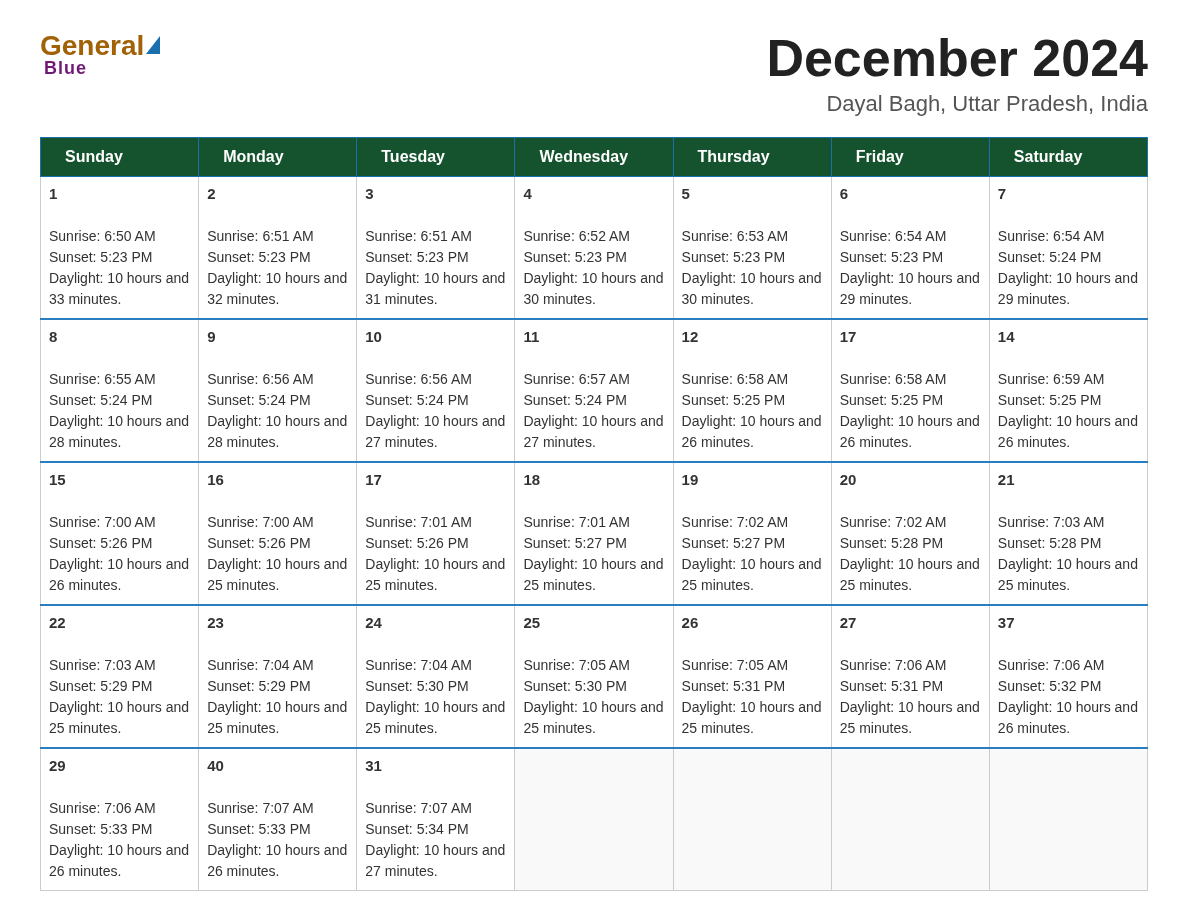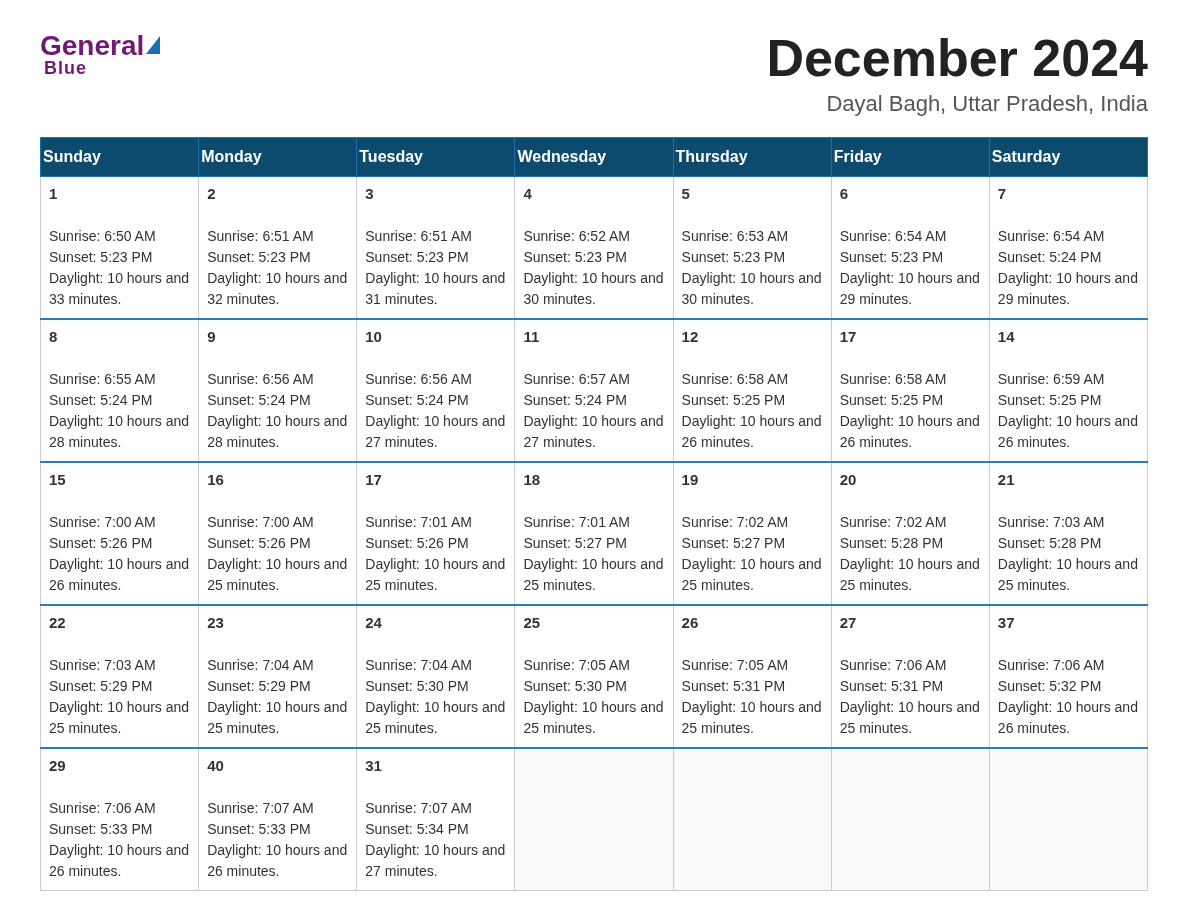--- a/index.html
+++ b/index.html
@@ -21,21 +21,21 @@
       flex-direction: column;
       align-items: flex-start;
     }
     .logo-text {
       font-size: 28px;
       font-weight: bold;
       color: #333;
       display: flex;
       align-items: center;
     }
-    .logo-general { color: #701a75; }
+    .logo-general { color: #a16207; }
     .logo-triangle {
       width: 0;
       height: 0;
       border-left: 14px solid transparent;
       border-right: 0px solid transparent;
       border-bottom: 18px solid #1a6faf;
       display: inline-block;
       margin-left: 2px;
       margin-bottom: 2px;
     }
@@ -61,25 +61,25 @@
       font-size: 22px;
       color: #555;
       margin-top: 4px;
     }
     .calendar {
       width: 100%;
       border-collapse: collapse;
       margin-top: 20px;
     }
     .calendar thead tr th {
-      background: #0c4a6e;
+      background: #14532d;
       color: #fff;
       font-size: 16px;
       font-weight: bold;
-      padding: 10px 2px;
+      padding: 10px 24px;
       text-align: left;
       border: 1px solid #1a6faf;
     }
     .calendar tbody tr td {
       vertical-align: top;
       padding: 8px 8px;
       border: 1px solid #ccc;
       font-size: 13px;
       color: #333;
       width: 14.28%;

